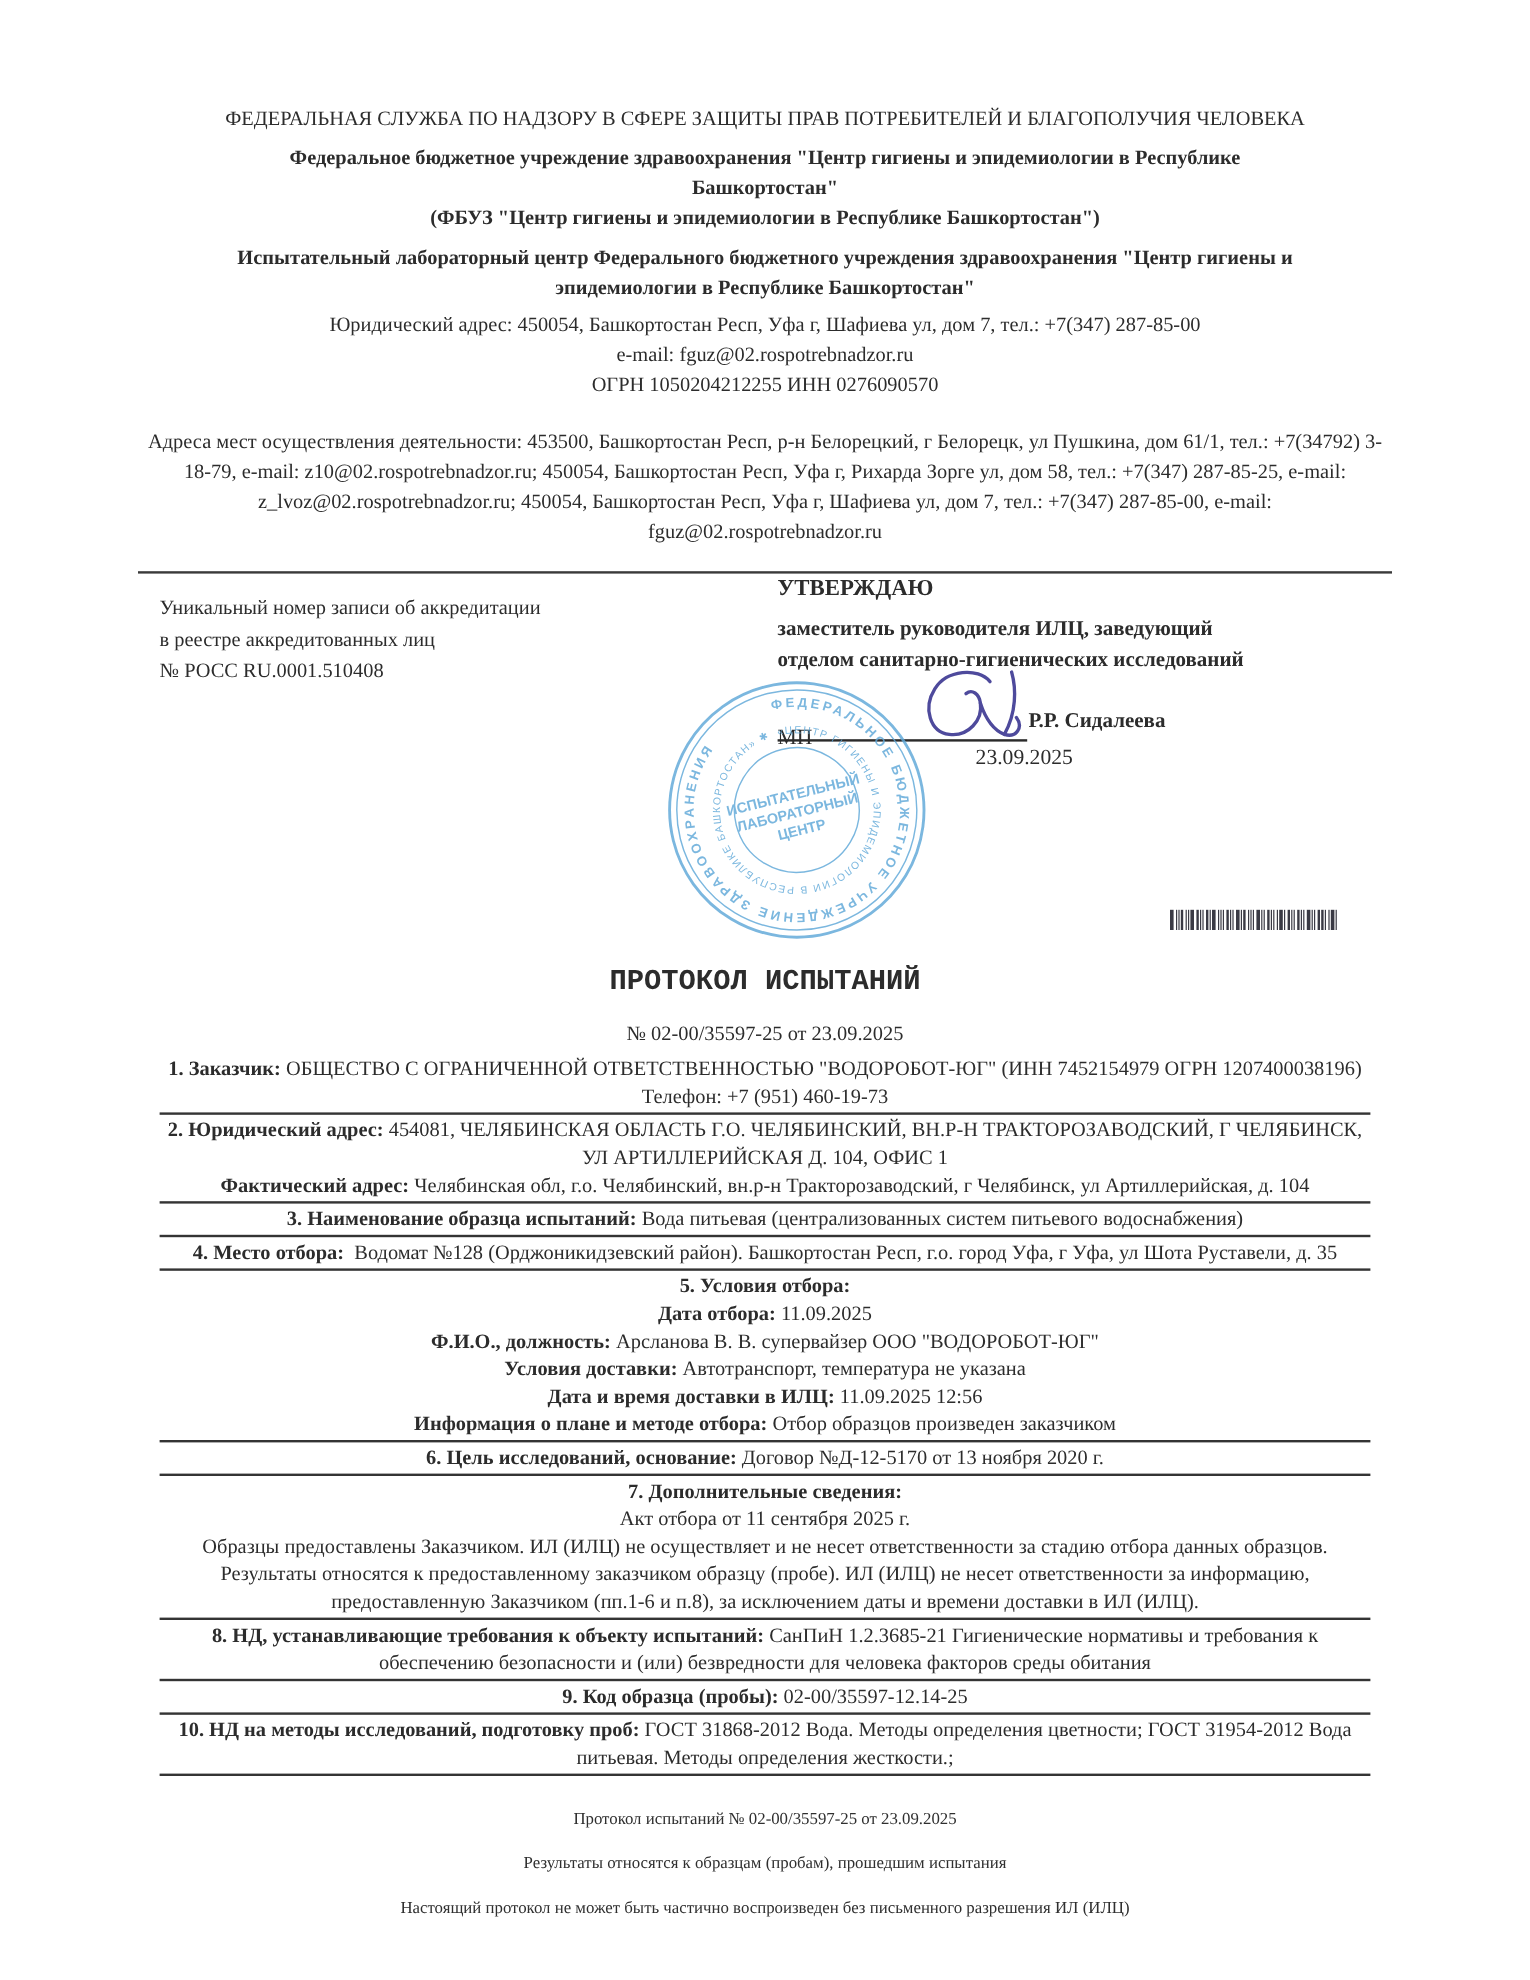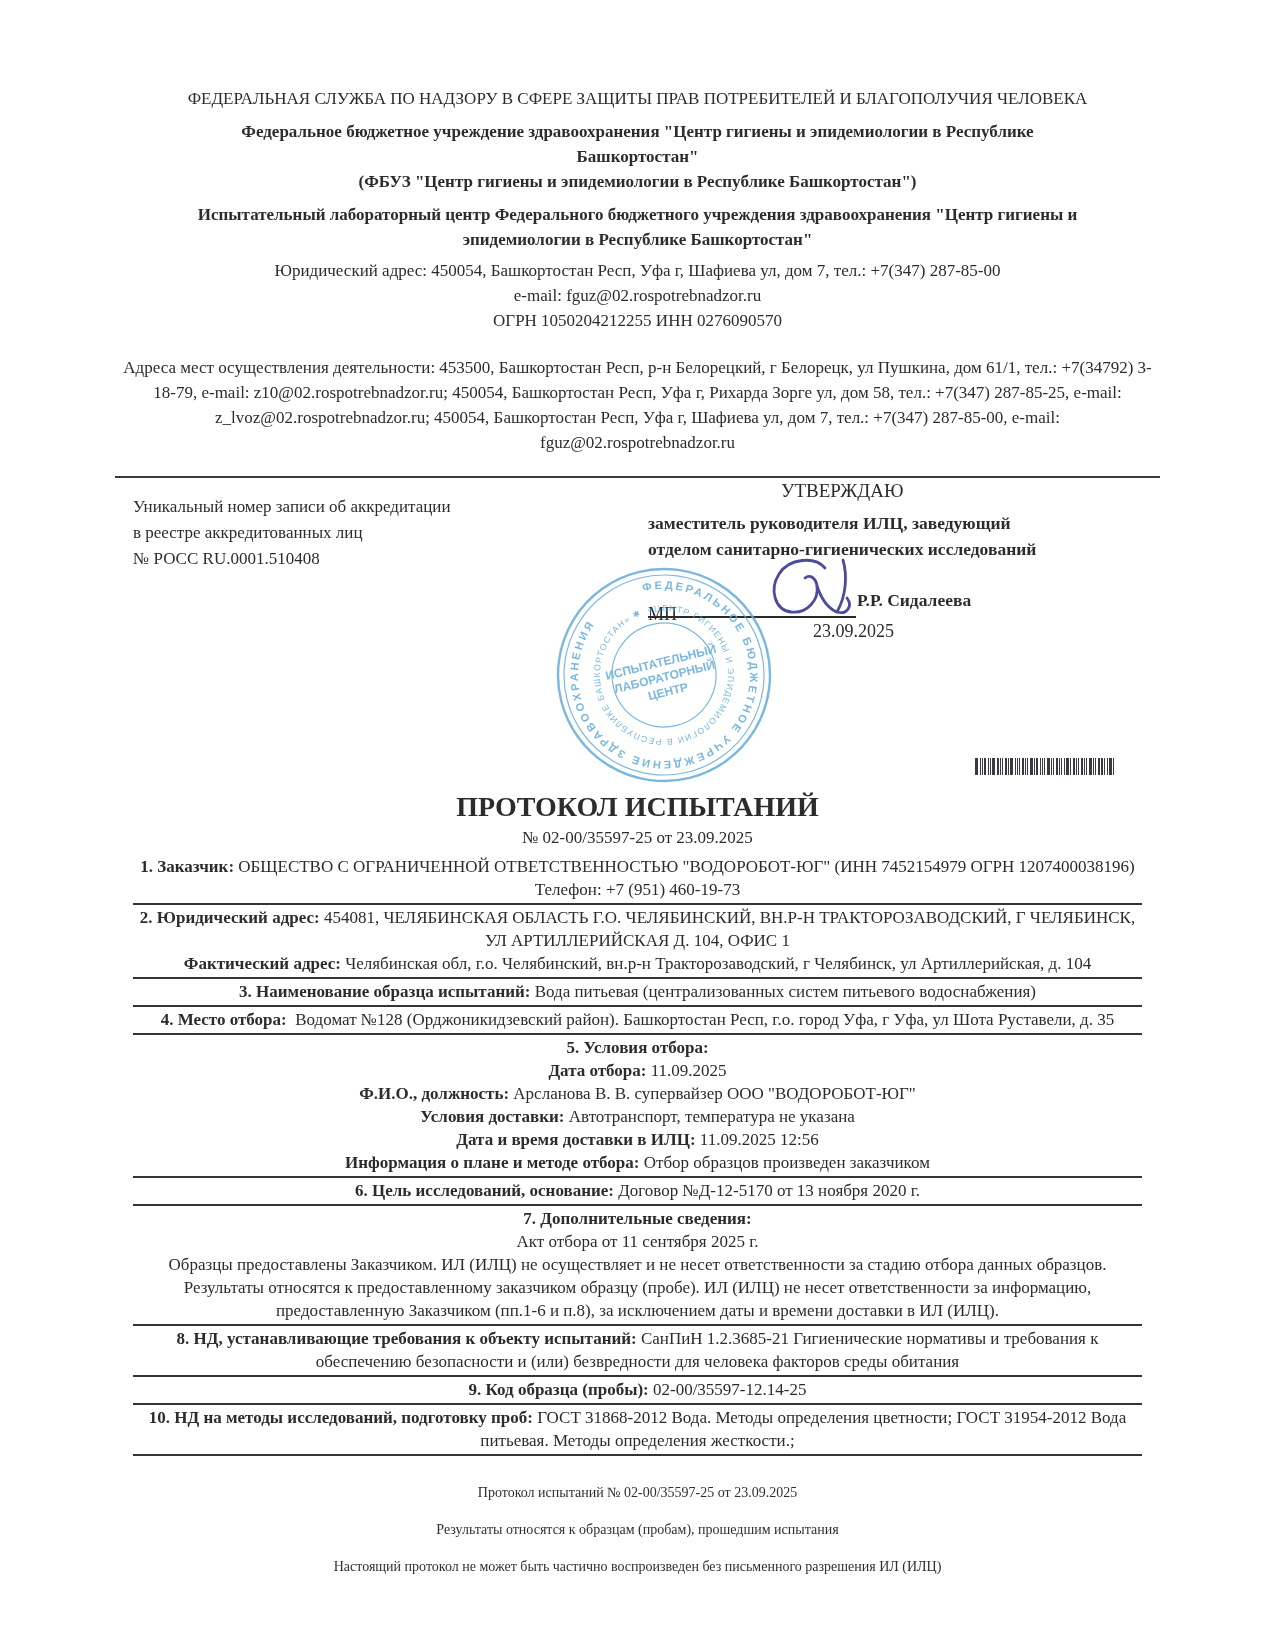--- a/index.html
+++ b/index.html
@@ -8,31 +8,31 @@
   .hdr{margin:0 115px;padding-top:86px;text-align:center;border-bottom:2.5px solid #3a3a3a;padding-bottom:21px;}
   .hdr p{margin:0;font-size:17px;line-height:25px;}
   .hdr .gap8{margin-top:8px;}
   .hdr .gap6{margin-top:6px;}
   .hdr .gap22{margin-top:22px;}
   .b{font-weight:bold;}
   .approval{position:relative;margin:0 133px;height:310px;font-size:17px;}
   .acc{position:absolute;left:0;top:22;line-height:26px;margin-top:16px;}
   .acc p{margin:0;}
   .appr{position:absolute;left:515px;top:0;line-height:26px;}
-  .appr .title{font-size:19px;font-weight:normal;margin:0 0 6px 0;text-align:center;}
+  .appr .title{font-size:19px;font-weight:bold;margin:0 0 6px 0;}
   .appr p{margin:0;font-weight:bold;font-size:17.5px;}
   .sig-svg{position:absolute;left:630px;top:76px;}
   .sig-name{position:absolute;left:724px;top:112px;font-weight:bold;font-size:17.5px;}
   .sig-line{position:absolute;left:515px;top:138px;width:208px;border-bottom:2.5px solid #2a2a2a;height:0;}
   .mp{position:absolute;left:515px;top:126px;font-size:18px;}
   .appr-date{position:absolute;left:680px;top:143px;font-size:18px;}
   .stamp{position:absolute;left:420px;top:86px;width:222px;height:222px;opacity:.82;transform:rotate(-14deg);}
   .barcode{position:absolute;left:842px;top:280px;width:142px;height:17px;}
   .doc-title{text-align:center;margin:2px 0 0 0;}
-  .doc-title h1{margin:4px;font-size:28px;line-height:30px;}
+  .doc-title h1{margin:16px;font-size:24px;line-height:30px;font-family:Liberation Mono, monospace;}
   .doc-title .sub{margin:0;font-size:17px;line-height:24px;}
   .body{margin:4px 133px 0 133px;font-size:17px;}
   .sec{border-bottom:2px solid #343434;padding:1px 0 2px 0;}
   .sec p, .nosec p{margin:0;line-height:23px;text-align:center;}
   .just{text-align:justify;}
   .row5{margin-top:6px;}
   .para{line-height:22.5px;}
   .footer{margin-top:26px;text-align:center;font-size:14px;line-height:21px;color:#2f2f2f;}
   .footer p{margin:16px;}
   svg text{font-family:"Liberation Sans", sans-serif;}

